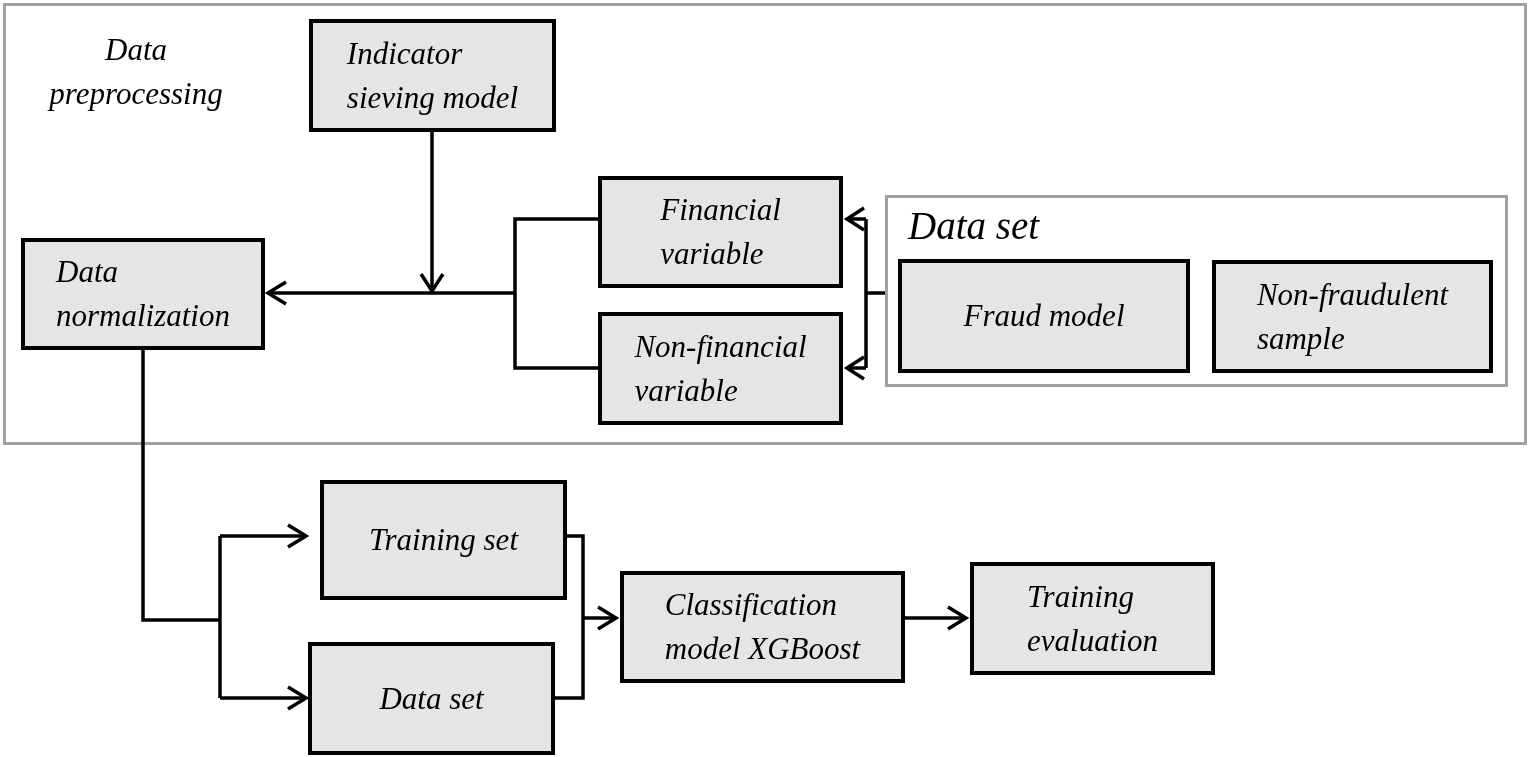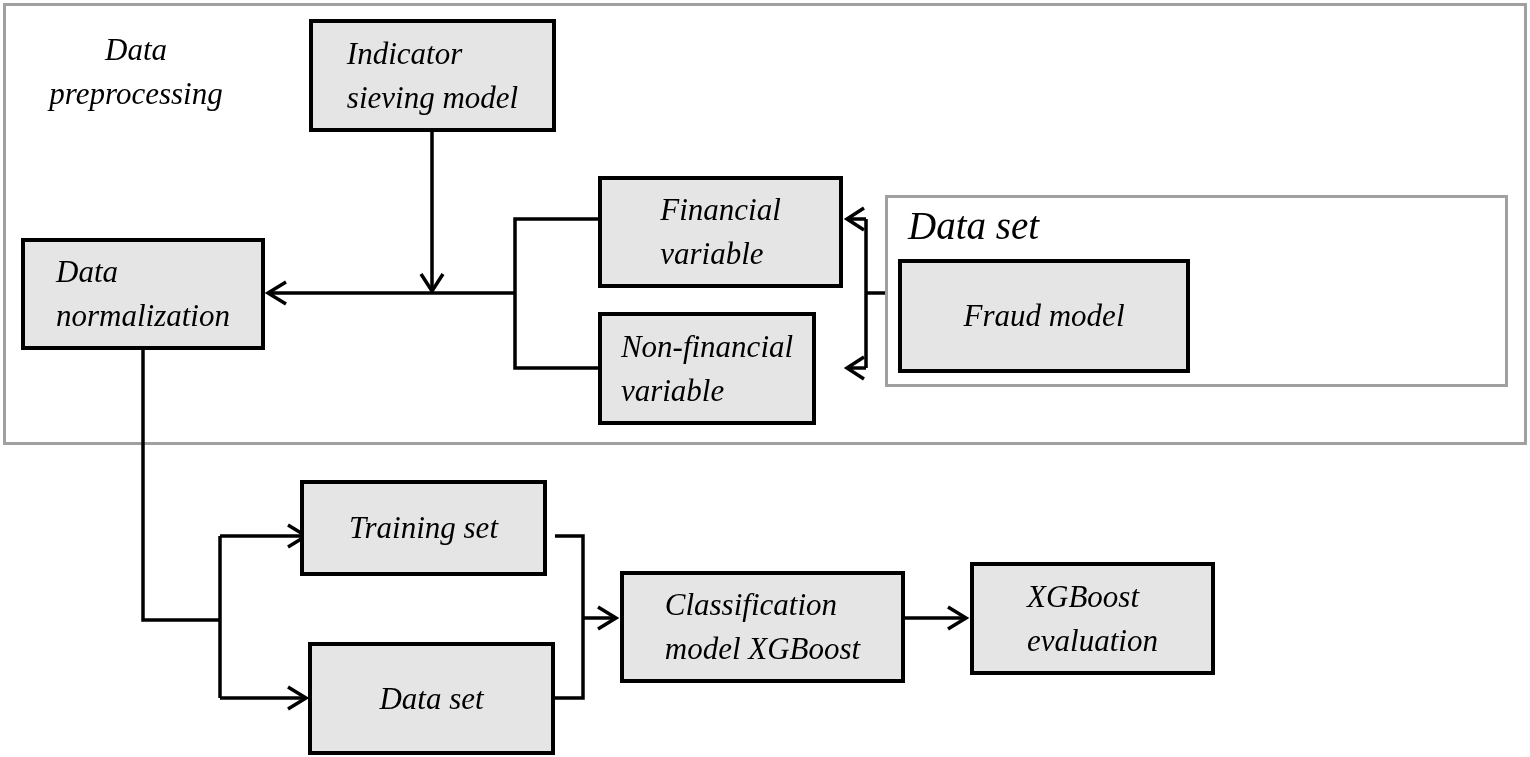--- a/index.html
+++ b/index.html
@@ -106,29 +106,31 @@
 
   <div class="node" style="left:309px; top:19px; width:247px; height:113px;">Indicator
 sieving model</div>
 
   <div class="node" style="left:21px; top:238px; width:244px; height:112px;">Data
 normalization</div>
 
   <div class="node" style="left:598px; top:164px; width:245px; height:112px;margin-top:12px;">Financial
 variable</div>
 
-  <div class="node" style="left:598px; top:312px; width:218px; height:113px;">Non-financial
+  <div class="node" style="left:598px; top:312px; width:245px; height:113px;">Non-financial
 variable</div>
 
   <div class="node" style="left:898px; top:259px; width:292px; height:114px;">Fraud model</div>
 
+  <div class="node" style="left:1212px; top:260px; width:281px; height:113px;">Non-fraudulent
+sample</div>
 
-  <div class="node" style="left:300px; top:480px; width:247px; height:96px;">Training set</div>
+  <div class="node" style="left:320px; top:480px; width:247px; height:120px;">Training set</div>
 
   <div class="node" style="left:308px; top:642px; width:247px; height:113px;">Data set</div>
 
   <div class="node" style="left:620px; top:562px; width:285px; height:112px;margin-top:9px;">Classification
 model XGBoost</div>
 
-  <div class="node" style="left:970px; top:562px; width:245px; height:113px;">XGBoost
+  <div class="node" style="left:970px; top:562px; width:245px; height:113px;">Training
 evaluation</div>
 
 </div>
 
 </body></html>

